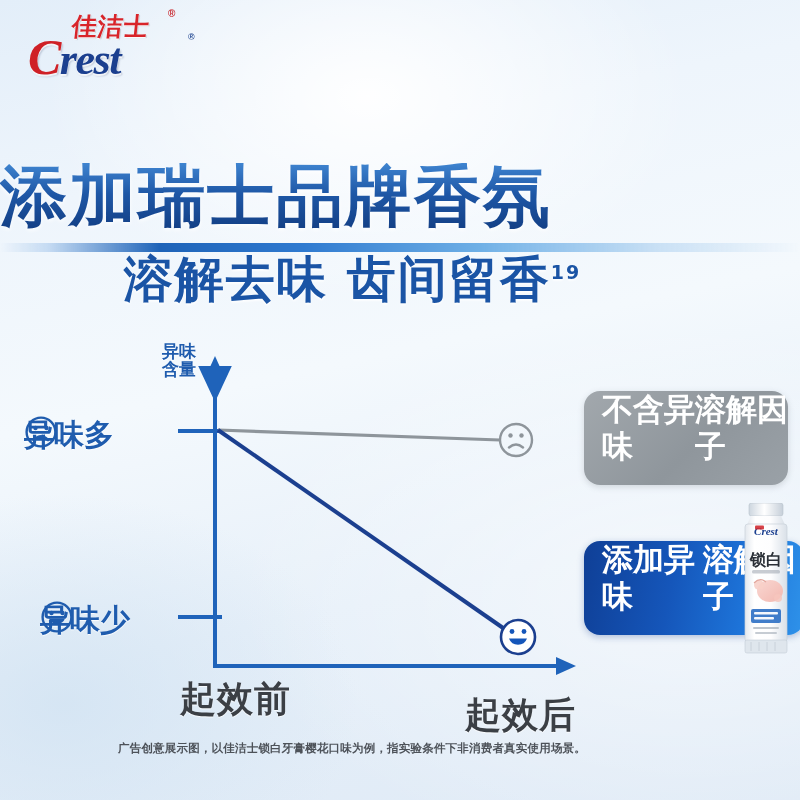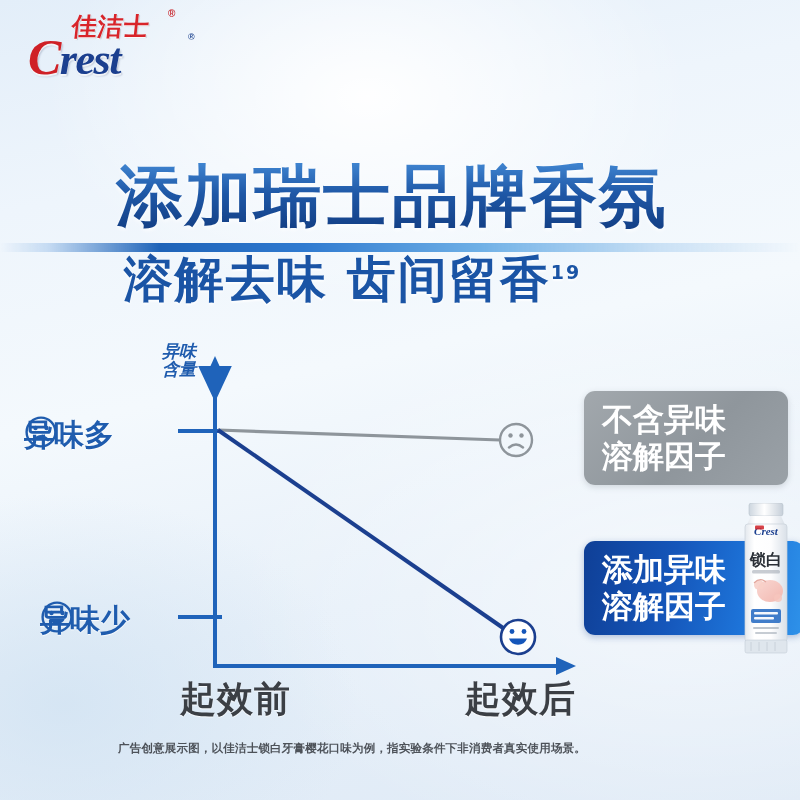--- a/index.html
+++ b/index.html
@@ -40,21 +40,21 @@
     text-shadow:0 2px 1px rgba(255,255,255,.85), 1px 2px 2px rgba(10,30,80,.28);
   }
   .logo-en .c{color:#cf2026;font-size:50px;}
   .logo-en-r{
     position:absolute;left:168px;top:24px;font-size:9px;color:#2a4f96;font-weight:700;
     font-family:"Liberation Sans",sans-serif;font-style:normal;
   }
 
   
   #headline{
-    position:absolute;left:0;top:163px;width:668px;text-align:right;
+    position:absolute;left:0;top:163px;width:668px;text-align:left;
     font-family:"DejaVu Sans","Liberation Sans",sans-serif;
     font-weight:700;font-size:67px;letter-spacing:2px;
     color:#1f5cae;
     background:linear-gradient(180deg,#3f84d0 0%,#1e57a6 46%,#133f85 100%);
     -webkit-background-clip:text;background-clip:text;
     -webkit-text-fill-color:transparent;
     line-height:1.0;
     white-space:nowrap;
     filter:drop-shadow(0 2px 2px rgba(255,255,255,.85));
   }
@@ -81,48 +81,47 @@
 
   
   #chart{position:absolute;left:0;top:330px;width:800px;height:400px;}
   #chart svg{position:absolute;left:0;top:0;}
 
   .axis-label{
     position:absolute;
     font-family:"DejaVu Sans","Liberation Sans",sans-serif;
     font-weight:700;color:#1f5cae;
     text-shadow:0 1px 1px rgba(255,255,255,.85);
-    font-style:italic;
   }
   #ylab{left:152px;top:13px;font-size:17px;line-height:1.05;text-align:center;width:54px;}
 
   .lvl{
     position:absolute;display:flex;align-items:center;gap:4px;
     font-family:"DejaVu Sans","Liberation Sans",sans-serif;
     font-weight:700;font-size:30px;color:#1f5cae;
     text-shadow:0 1px 1px rgba(255,255,255,.9);
   }
   #lvl-high{left:24px;top:85px;}
   #lvl-low{left:40px;top:270px;}
 
   .xlab{
     position:absolute;top:345px;
     font-family:"DejaVu Sans","Liberation Sans",sans-serif;
     font-weight:700;font-size:36px;color:#3b3f45;letter-spacing:1px;
     text-shadow:0 1px 1px rgba(255,255,255,.8);
   }
   #xlab-before{left:180px;}
-  #xlab-after{left:465px;}
+  #xlab-after{left:465px;margin-top:16px;}
 
   
   .badge{
-    position:absolute;border-radius:11px;
+    position:absolute;border-radius:16px;
     font-family:"DejaVu Sans","Liberation Sans",sans-serif;
     font-weight:700;line-height:1.18;
-    display:flex;flex-direction:column;justify-content:center;
+    display:flex;flex-direction:row;justify-content:center;
   }
   #badge-gray{
     left:584px;top:391px;width:204px;height:94px;
     background:linear-gradient(135deg,#a2a8ad 0%,#8f969c 55%,#9aa1a7 100%);
     color:#fff;font-size:31px;padding-left:18px;box-sizing:border-box;
     box-shadow:0 2px 6px rgba(90,100,110,.22);
   }
   #badge-blue{
     left:584px;top:541px;width:220px;height:94px;
     background:linear-gradient(100deg,#0f3f96 0%,#1556ba 40%,#1d73d8 72%,#2f93ea 100%);

